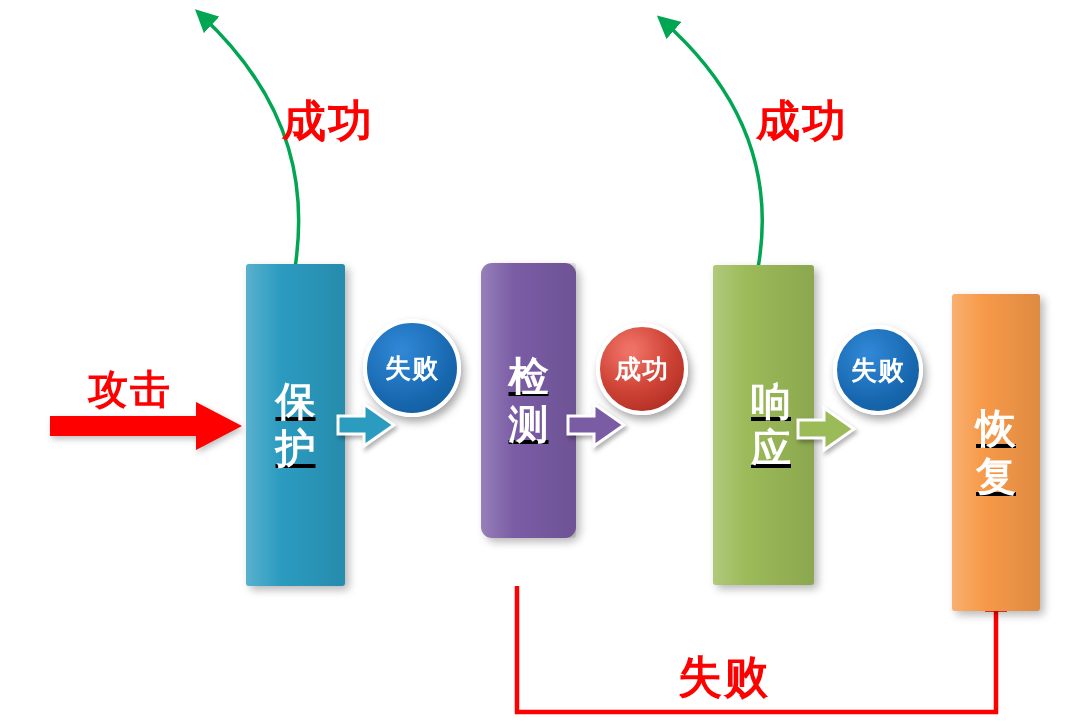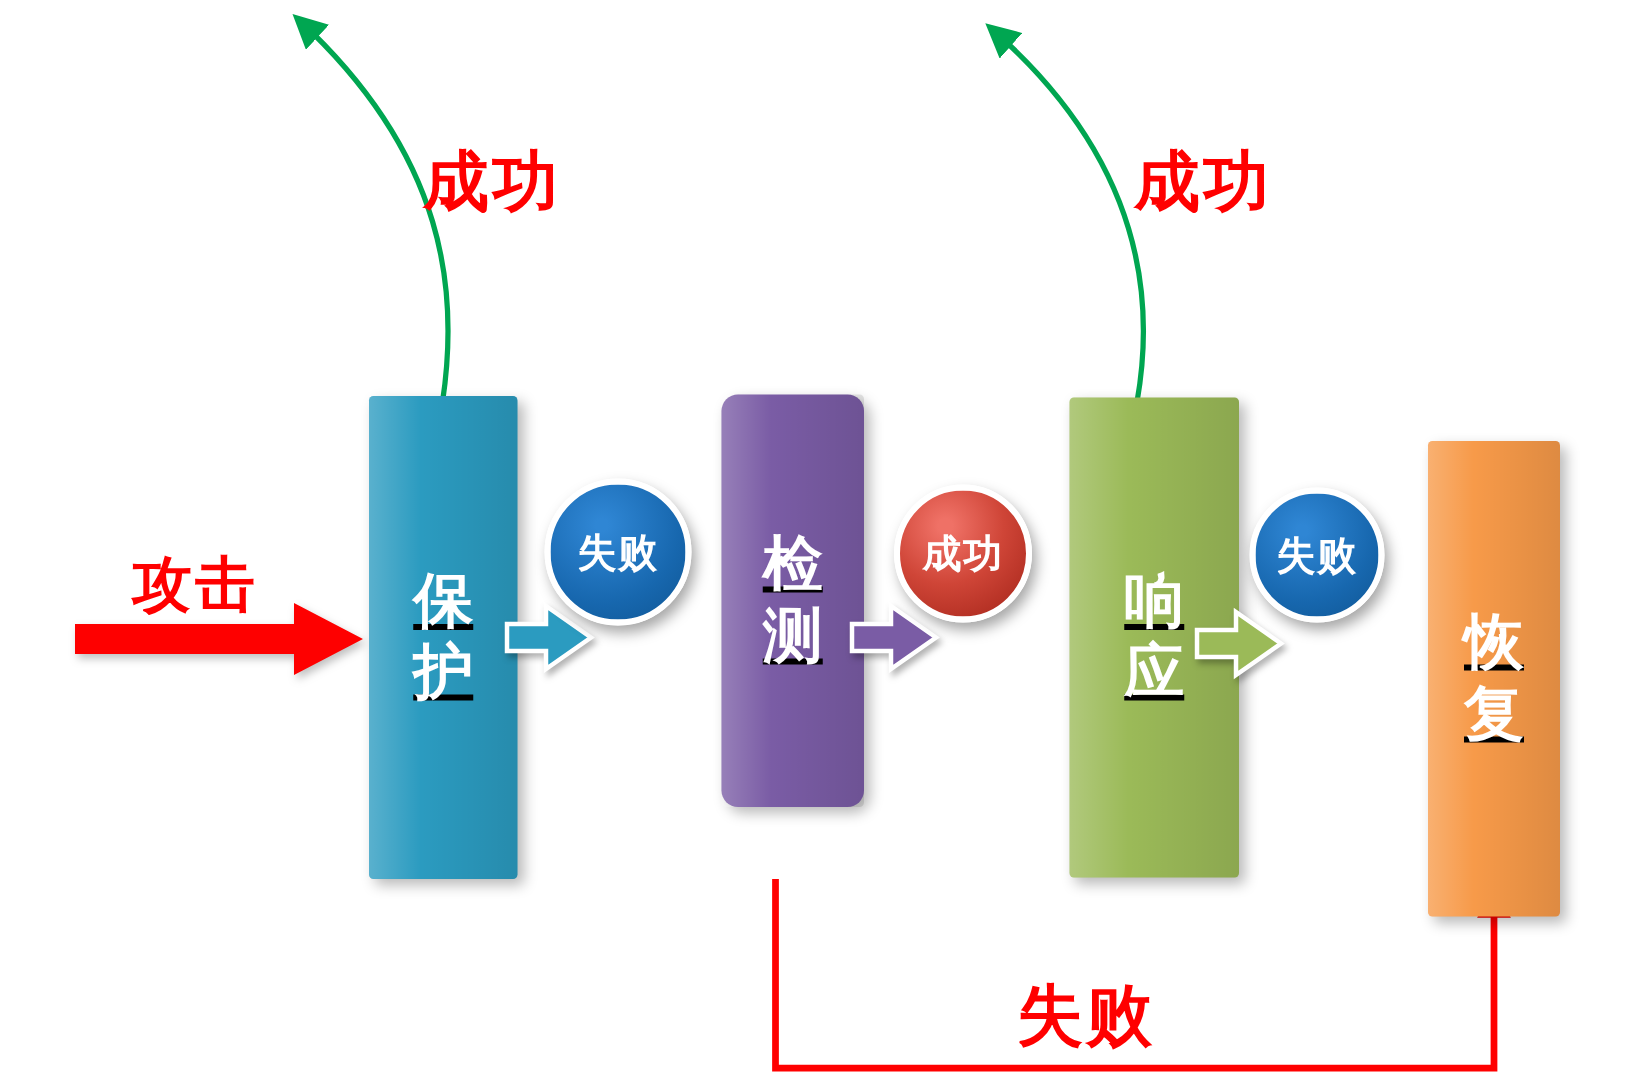--- a/index.html
+++ b/index.html
@@ -13,21 +13,21 @@
   .failure-label{left:678px;top:648px;font-size:44px;}
 
   .bar{position:absolute;border-radius:3px;box-shadow:4px 4px 9px rgba(0,0,0,.28);
        display:flex;align-items:center;justify-content:center;text-decoration:underline;}
   .bar::after{content:"";position:absolute;inset:0;border-radius:3px;pointer-events:none;
        background:linear-gradient(to right,rgba(255,255,255,.22),rgba(255,255,255,0) 35%,rgba(0,0,0,.10));}
   .bar-label{position:relative;z-index:1;color:#ffffff;font-weight:bold;font-size:40px;
        line-height:1.18;width:44px;text-align:center;word-break:break-all;}
   .bar-protection{left:246px;top:264px;width:99px;height:322px;background:#2b9bc0;}
   .bar-detection{left:481px;top:263px;width:95px;height:275px;background:#7a5ca5;border-radius:11px;}
-  .bar-response{left:713px;top:265px;width:113px;height:320px;background:#9bba58;}
+  .bar-response{left:713px;top:265px;width:86px;height:320px;background:#9bba58;padding-left:15px;}
   .bar-recovery{left:952px;top:267px;width:88px;height:317px;background:#f79a49;margin-top:27px;}
 
   .block-arrow{position:absolute;filter:drop-shadow(2px 3px 2px rgba(0,0,0,.30));}
   .arrow-1{left:336px;top:399px;}
   .arrow-2{left:566px;top:399px;}
   .arrow-3{left:796px;top:403px;}
   .attack-arrow{position:absolute;left:50px;top:400px;filter:drop-shadow(2px 3px 3px rgba(0,0,0,.25));}
 
   .circle{position:absolute;border-radius:50%;border:4px solid #ffffff;
           box-shadow:3px 5px 9px rgba(0,0,0,.35);display:flex;align-items:center;justify-content:center;}

